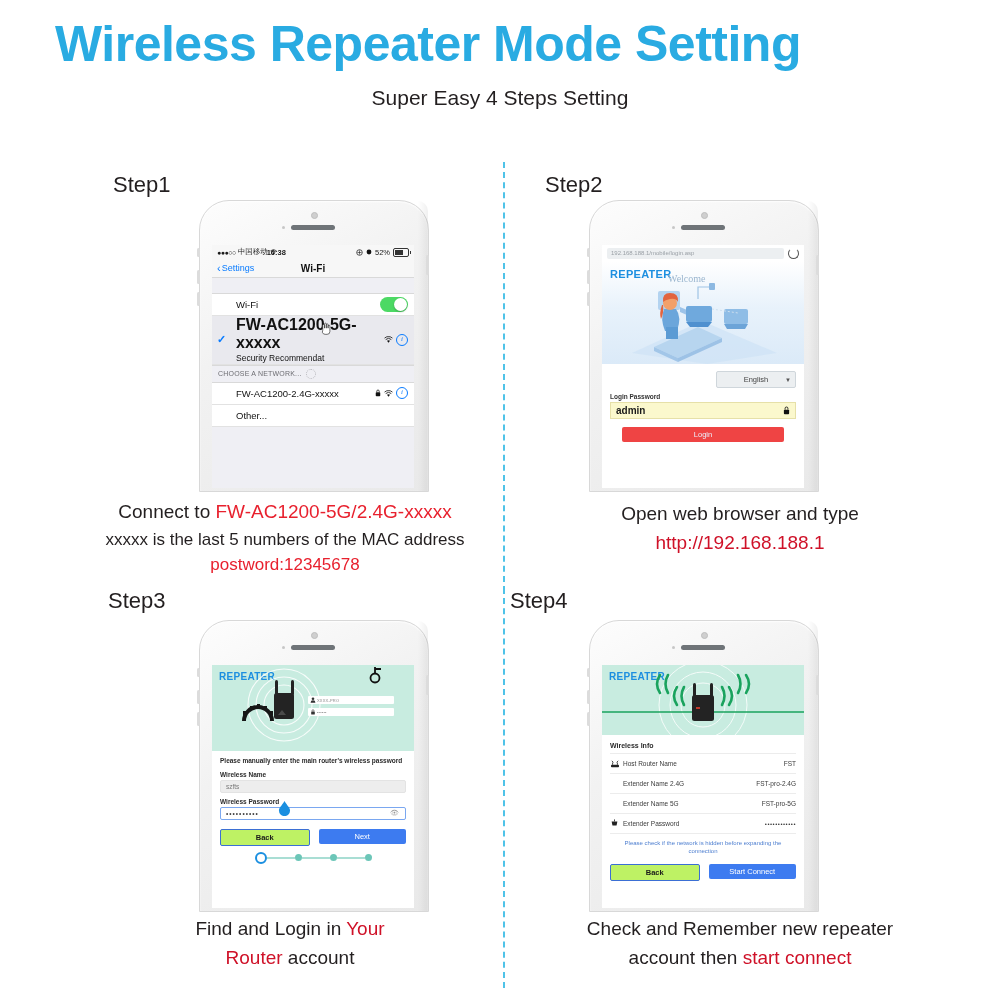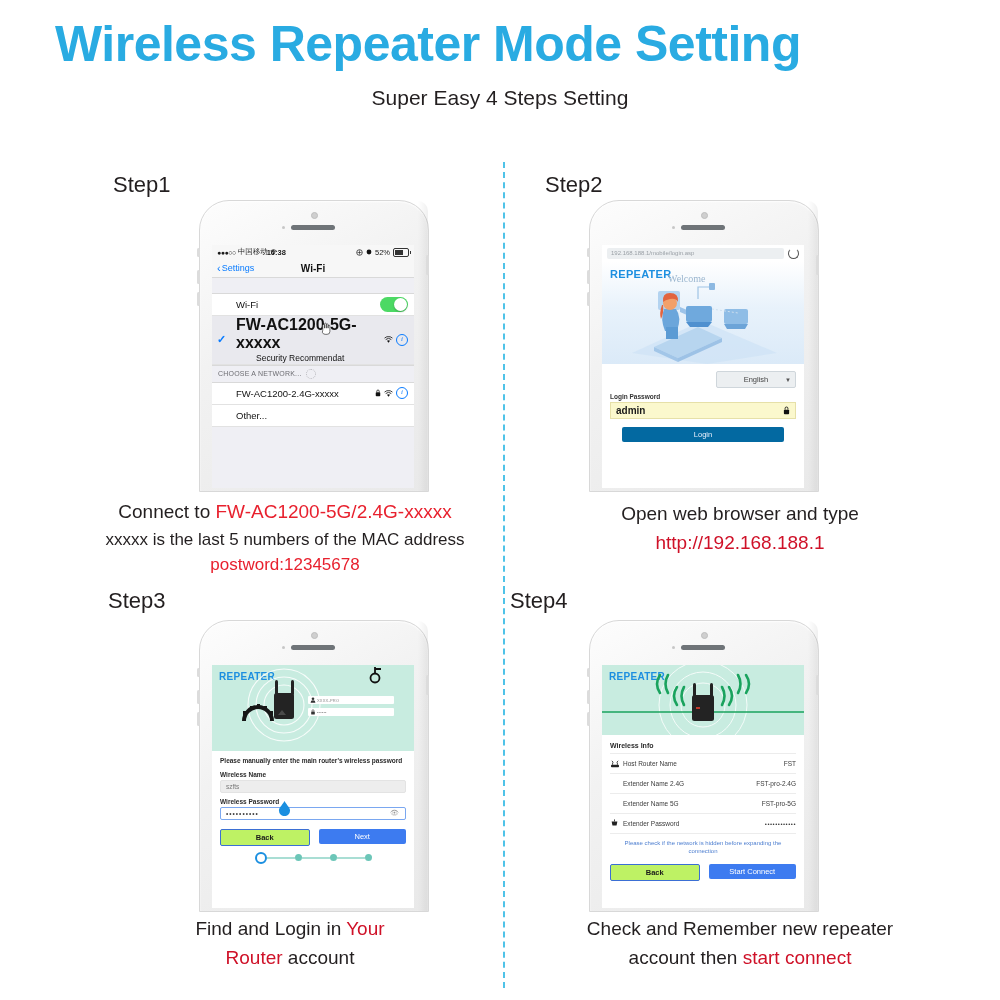--- a/index.html
+++ b/index.html
@@ -106,21 +106,21 @@
     width:28px;height:15px;border-radius:9px;background:#4cd964;position:relative;
   }
   .toggle i{
     position:absolute;right:1px;top:1px;width:13px;height:13px;border-radius:50%;
     background:#fff;box-shadow:0 1px 2px rgba(0,0,0,.25);
   }
   .row.net{min-height:28px;}
   .check{position:absolute;left:5px;color:#0a7cff;font-size:11px;font-weight:bold;}
   .netname{padding-left:18px;flex:1;line-height:1.15;}
   .netname .n1{font-size:16px;color:#111;font-weight:bold;}
-  .netname .n2{font-size:8.5px;color:#111;margin-left:20px;}
+  .netname .n2{font-size:8.5px;color:#111;}
   .icons{display:flex;align-items:center;gap:3px;color:#111;font-size:9px;}
   .infoi{
     width:10px;height:10px;border:1px solid #0a7cff;border-radius:50%;
     color:#0a7cff;font-size:7px;line-height:9px;text-align:center;font-style:italic;
     font-family:"Liberation Serif",serif;
   }
   .sect{
     background:#efeff4;border-bottom:1px solid #d9d9d9;border-top:1px solid #d9d9d9;
     font-size:7px;color:#6d6d72;padding:3px 6px;display:flex;align-items:center;gap:4px;
     letter-spacing:.2px;
@@ -170,21 +170,21 @@
   }
   .sel .carat{position:absolute;right:4px;font-size:6px;color:#555;}
   .lpw{font-size:6.5px;font-weight:bold;color:#333;margin:5px 0 2px 0;}
   .pwfield{
     height:17px;background:#fbf8cd;border:1px solid #e6e0a8;
     display:flex;align-items:center;padding:0 5px;box-sizing:border-box;
     font-size:10px;font-weight:bold;color:#1a1a1a;
   }
   .pwfield .v{flex:1;}
   .loginbtn{
-    margin:8px 12px 0 12px;height:15px;background:#0369a1;border-radius:2px;
+    margin:8px 12px 0 12px;height:15px;background:#ef4444;border-radius:2px;
     display:flex;align-items:center;justify-content:center;
     color:#eaf0fd;font-size:7.5px;
   }
 
   
   .apphead{
     background:#c8ece0;position:relative;overflow:hidden;
   }
   .apphead.s3{height:86px;}
   .apphead.s4{height:70px;}

